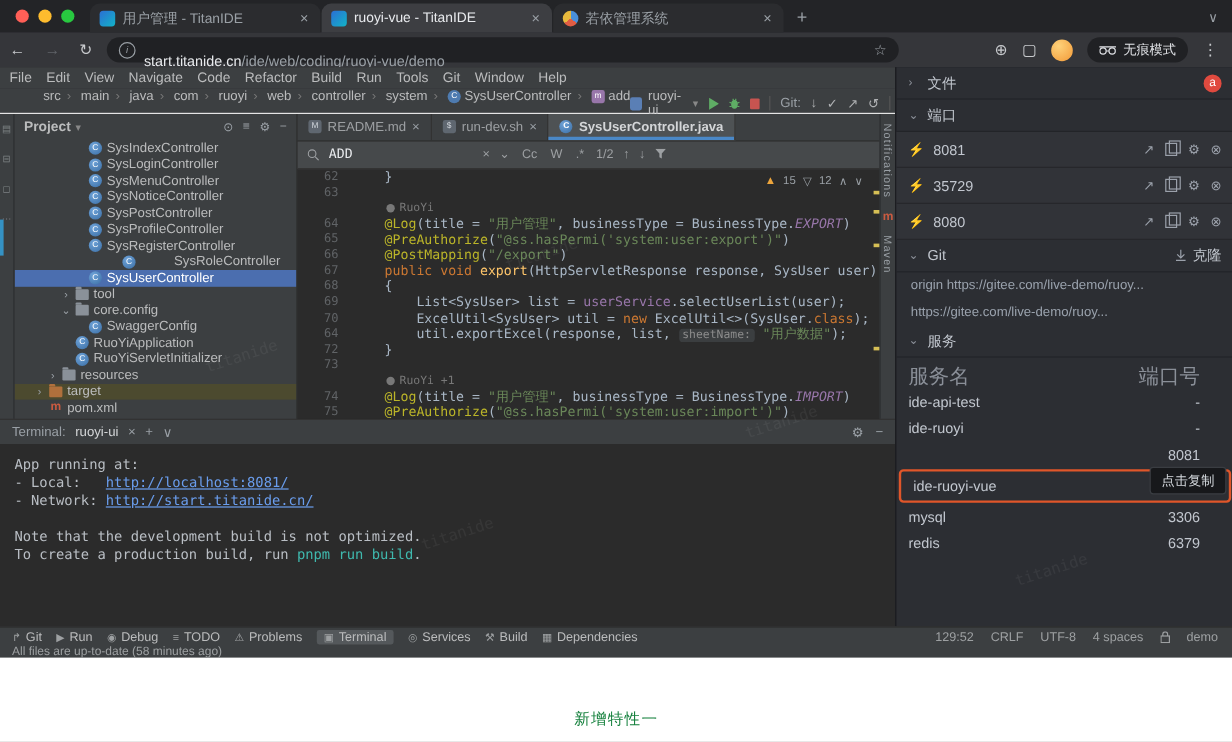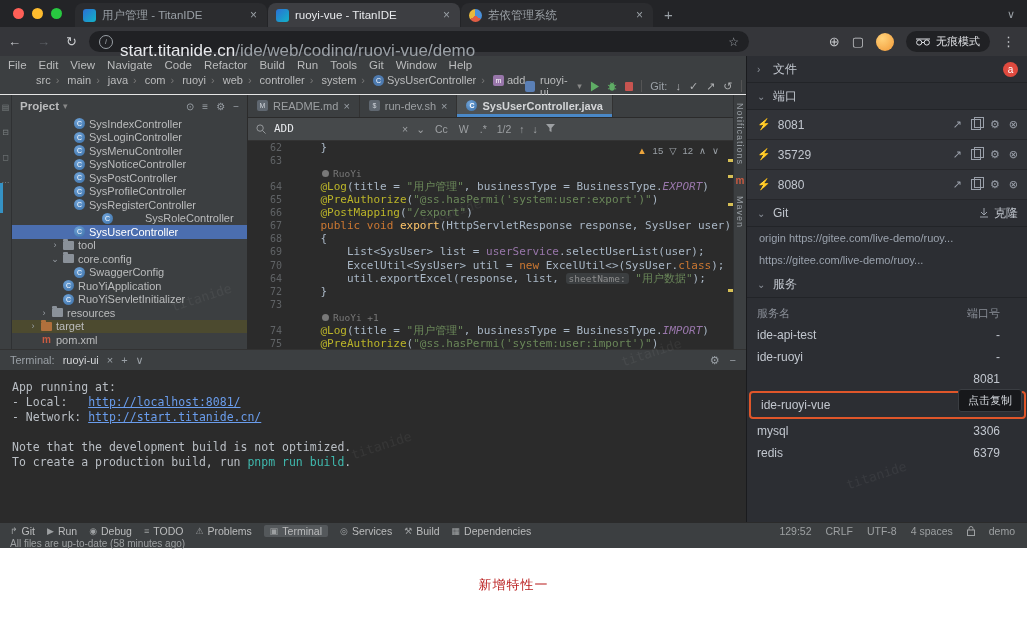--- a/index.html
+++ b/index.html
@@ -23,21 +23,21 @@
   .fav2{border-radius:50%;background:conic-gradient(#4a90d9 0 35%,#e05d44 35% 65%,#e8b93c 65% 100%);}
   .newtab{color:#9aa0a6;font-size:15px;padding:0 10px 4px 10px;}
   .winchev{margin-left:auto;color:#9aa0a6;font-size:11px;padding:0 12px 6px 0;}
   .addr{height:29px;background:#35363a;display:flex;align-items:center;border-bottom:1px solid #1a1a1a;}
   .navic{color:#c8cacd;font-size:13px;padding:0 8px;}
   .navic.dim{color:#5f6368;}
   .urlpill{display:flex;align-items:center;height:21px;background:#202124;border-radius:11px;
            margin-left:4px;width:640px;padding:0 10px;gap:7px;}
   .siteinfo{width:12px;height:12px;border:1px solid #9aa0a6;border-radius:50%;color:#9aa0a6;font-size:8px;
             display:flex;align-items:center;justify-content:center;font-style:italic;flex:none;}
-  .urltext{font-size:17px;white-space:nowrap;overflow:hidden;margin-top:19px;}
+  .urltext{font-size:12px;white-space:nowrap;overflow:hidden;margin-top:19px;}
   .urltext .host{color:#e8eaed;}
   .urltext .path{color:#9aa0a6;}
   .urlstar{margin-left:auto;color:#9aa0a6;font-size:12px;}
   .addr-right{margin-left:auto;display:flex;align-items:center;gap:12px;padding-right:12px;}
   .addr-right .gi{color:#c8cacd;font-size:13px;}
   .avatar{width:18px;height:18px;border-radius:50%;background:radial-gradient(circle at 35% 30%,#ffd27a,#f29a38);}
   .incog{display:flex;align-items:center;gap:6px;background:#202124;border-radius:12px;padding:3px 10px;
          color:#dfe1e5;font-size:11px;}
   
   .ide{position:absolute;left:0;top:56px;width:746px;height:466px;background:#2b2b2b;color:#bbbcbd;}
@@ -137,42 +137,42 @@
   .badge{margin-left:auto;width:15px;height:15px;border-radius:50%;background:var(--badge-red,#e04a3f);
          color:#fff;font-size:10px;display:flex;align-items:center;justify-content:center;}
   .portrow{height:29px;display:flex;align-items:center;gap:7px;padding:0 10px;background:#313338;
            border-bottom:1px solid #26272b;}
   .portrow .bolt{color:#9ba1ab;font-size:11px;}
   .portrow .pics{margin-left:auto;display:flex;align-items:center;gap:9px;color:#9ba1ab;font-size:11px;}
   .ic-copy{width:8px;height:9px;border:1px solid #9ba1ab;position:relative;display:inline-block;}
   .ic-copy::after{content:"";position:absolute;left:2px;top:-3px;width:8px;height:9px;border:1px solid #9ba1ab;}
   .clonebtn{margin-left:auto;display:flex;align-items:center;gap:5px;color:#c2c7cf;}
   .remote{height:22px;line-height:22px;padding-left:12px;color:#9aa2ad;font-size:11px;white-space:nowrap;overflow:hidden;}
-  .svc-head{height:22px;display:flex;align-items:center;padding:0 10px;color:#8a8f98;font-size:11px;margin-top:4px;}
+  .svc-head{height:22px;display:flex;align-items:center;padding:0 10px;color:#8a8f98;font-size:17px;margin-top:4px;}
   .svc-head .ph{margin-left:auto;padding-right:18px;}
   .srow{height:22px;display:flex;align-items:center;padding:0 10px;}
   .srow .nm{color:#c2c7cf;}
   .srow .pt{margin-left:auto;padding-right:18px;color:#c2c7cf;}
   .srow.highlight{position:relative;height:24px;border:2px solid var(--highlight-border,#e0562a);
                   border-radius:4px;margin:1px 2px;}
   .srow .tooltip{display:none;}
   .srow.highlight .tooltip{display:block;position:absolute;right:2px;top:-4px;background:#17181b;
       border:1px solid #3a3d42;border-radius:3px;padding:3px 9px;color:#d5d9de;font-size:11px;white-space:nowrap;z-index:5;}
   
   .statusbar{position:absolute;left:0;top:522px;width:1027px;height:25px;background:#3c3f41;border-top:1px solid #2b2b2b;}
   .sb-a{height:14px;display:flex;align-items:center;gap:12px;padding:1px 12px 0 10px;font-size:10.5px;color:#bbbcbd;}
   .sb-item{display:flex;align-items:center;gap:4px;}
   .sb-item .g{color:#9da0a2;font-size:9px;}
   .sb-item.active{background:#54585b;border-radius:2px;padding:0 6px;}
   .sb-right{margin-left:auto;display:flex;gap:14px;color:#9da0a2;align-items:center;}
   .sb-b{height:10px;padding-left:10px;font-size:10px;color:#9da0a2;}
   
   .wm{position:absolute;color:#fff;opacity:0.05;font-family:"DejaVu Sans Mono",monospace;font-size:13px;
       transform:rotate(-18deg);pointer-events:none;}
-  .caption{position:absolute;left:0;top:576px;width:1027px;text-align:center;color:#b91c1c;
+  .caption{position:absolute;left:0;top:590px;width:1027px;text-align:center;color:#15803d;
            font-size:13px;letter-spacing:1px;}
   svg{display:block;}
 </style>
 </head>
 <body>
 
 <div id="shot">
   <div class="browser">
 
     <div class="tabstrip">

